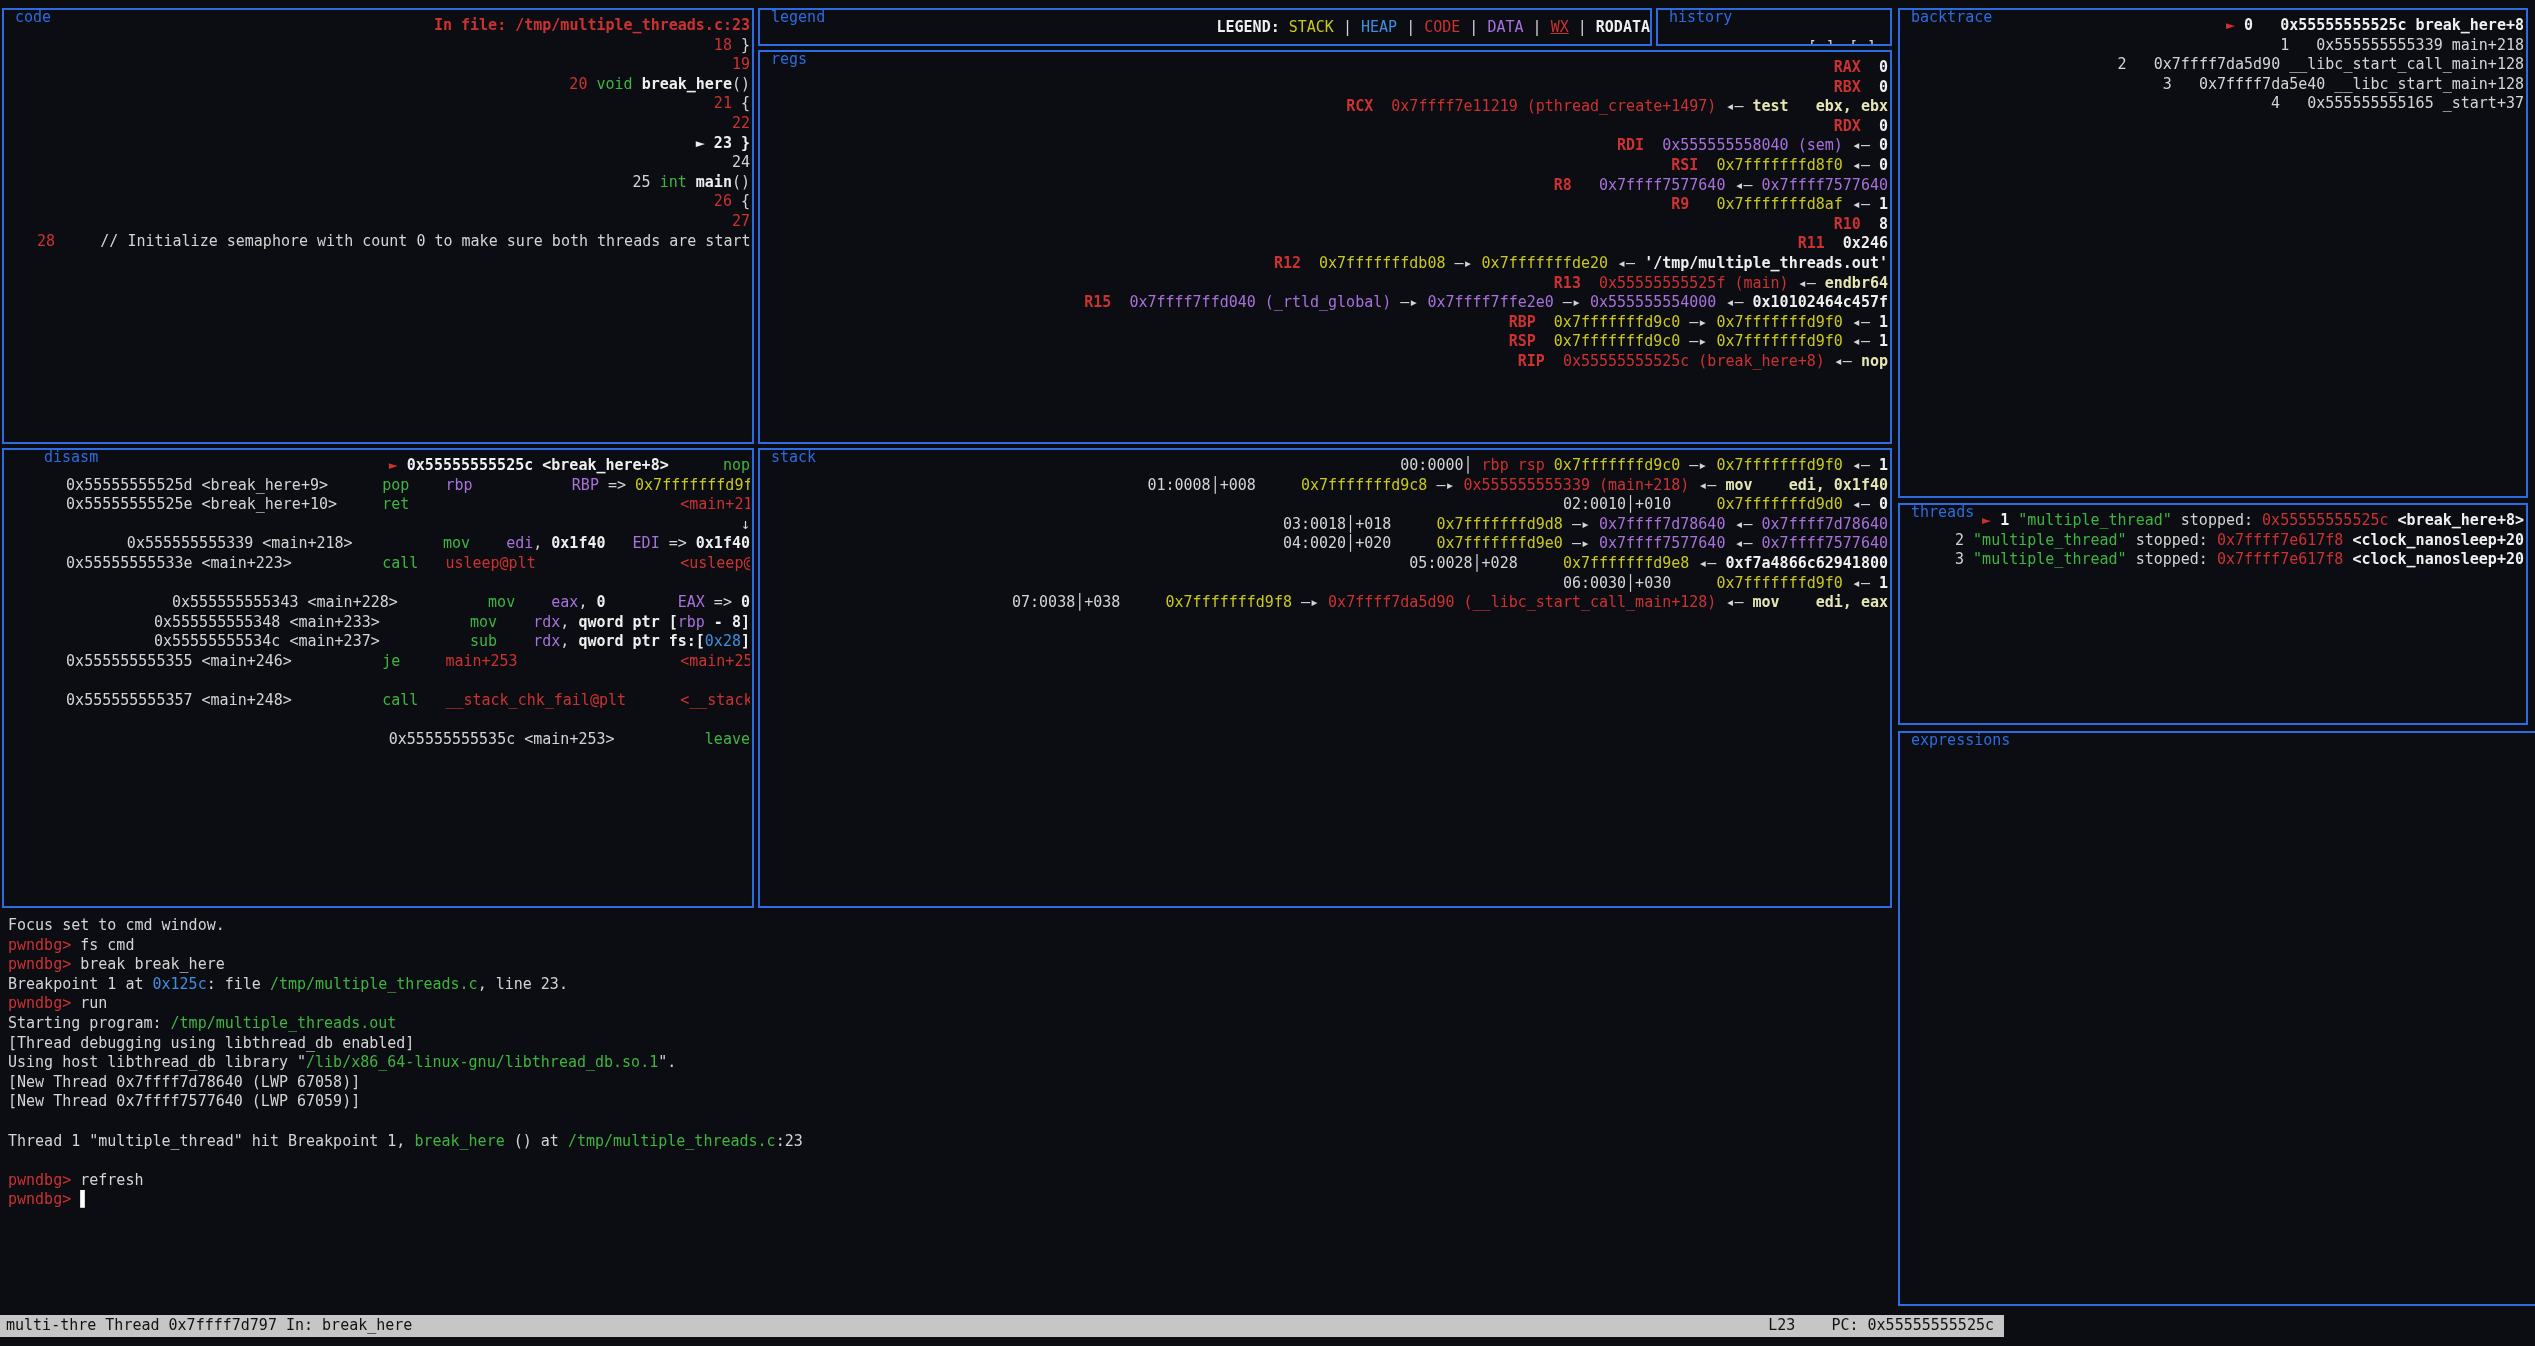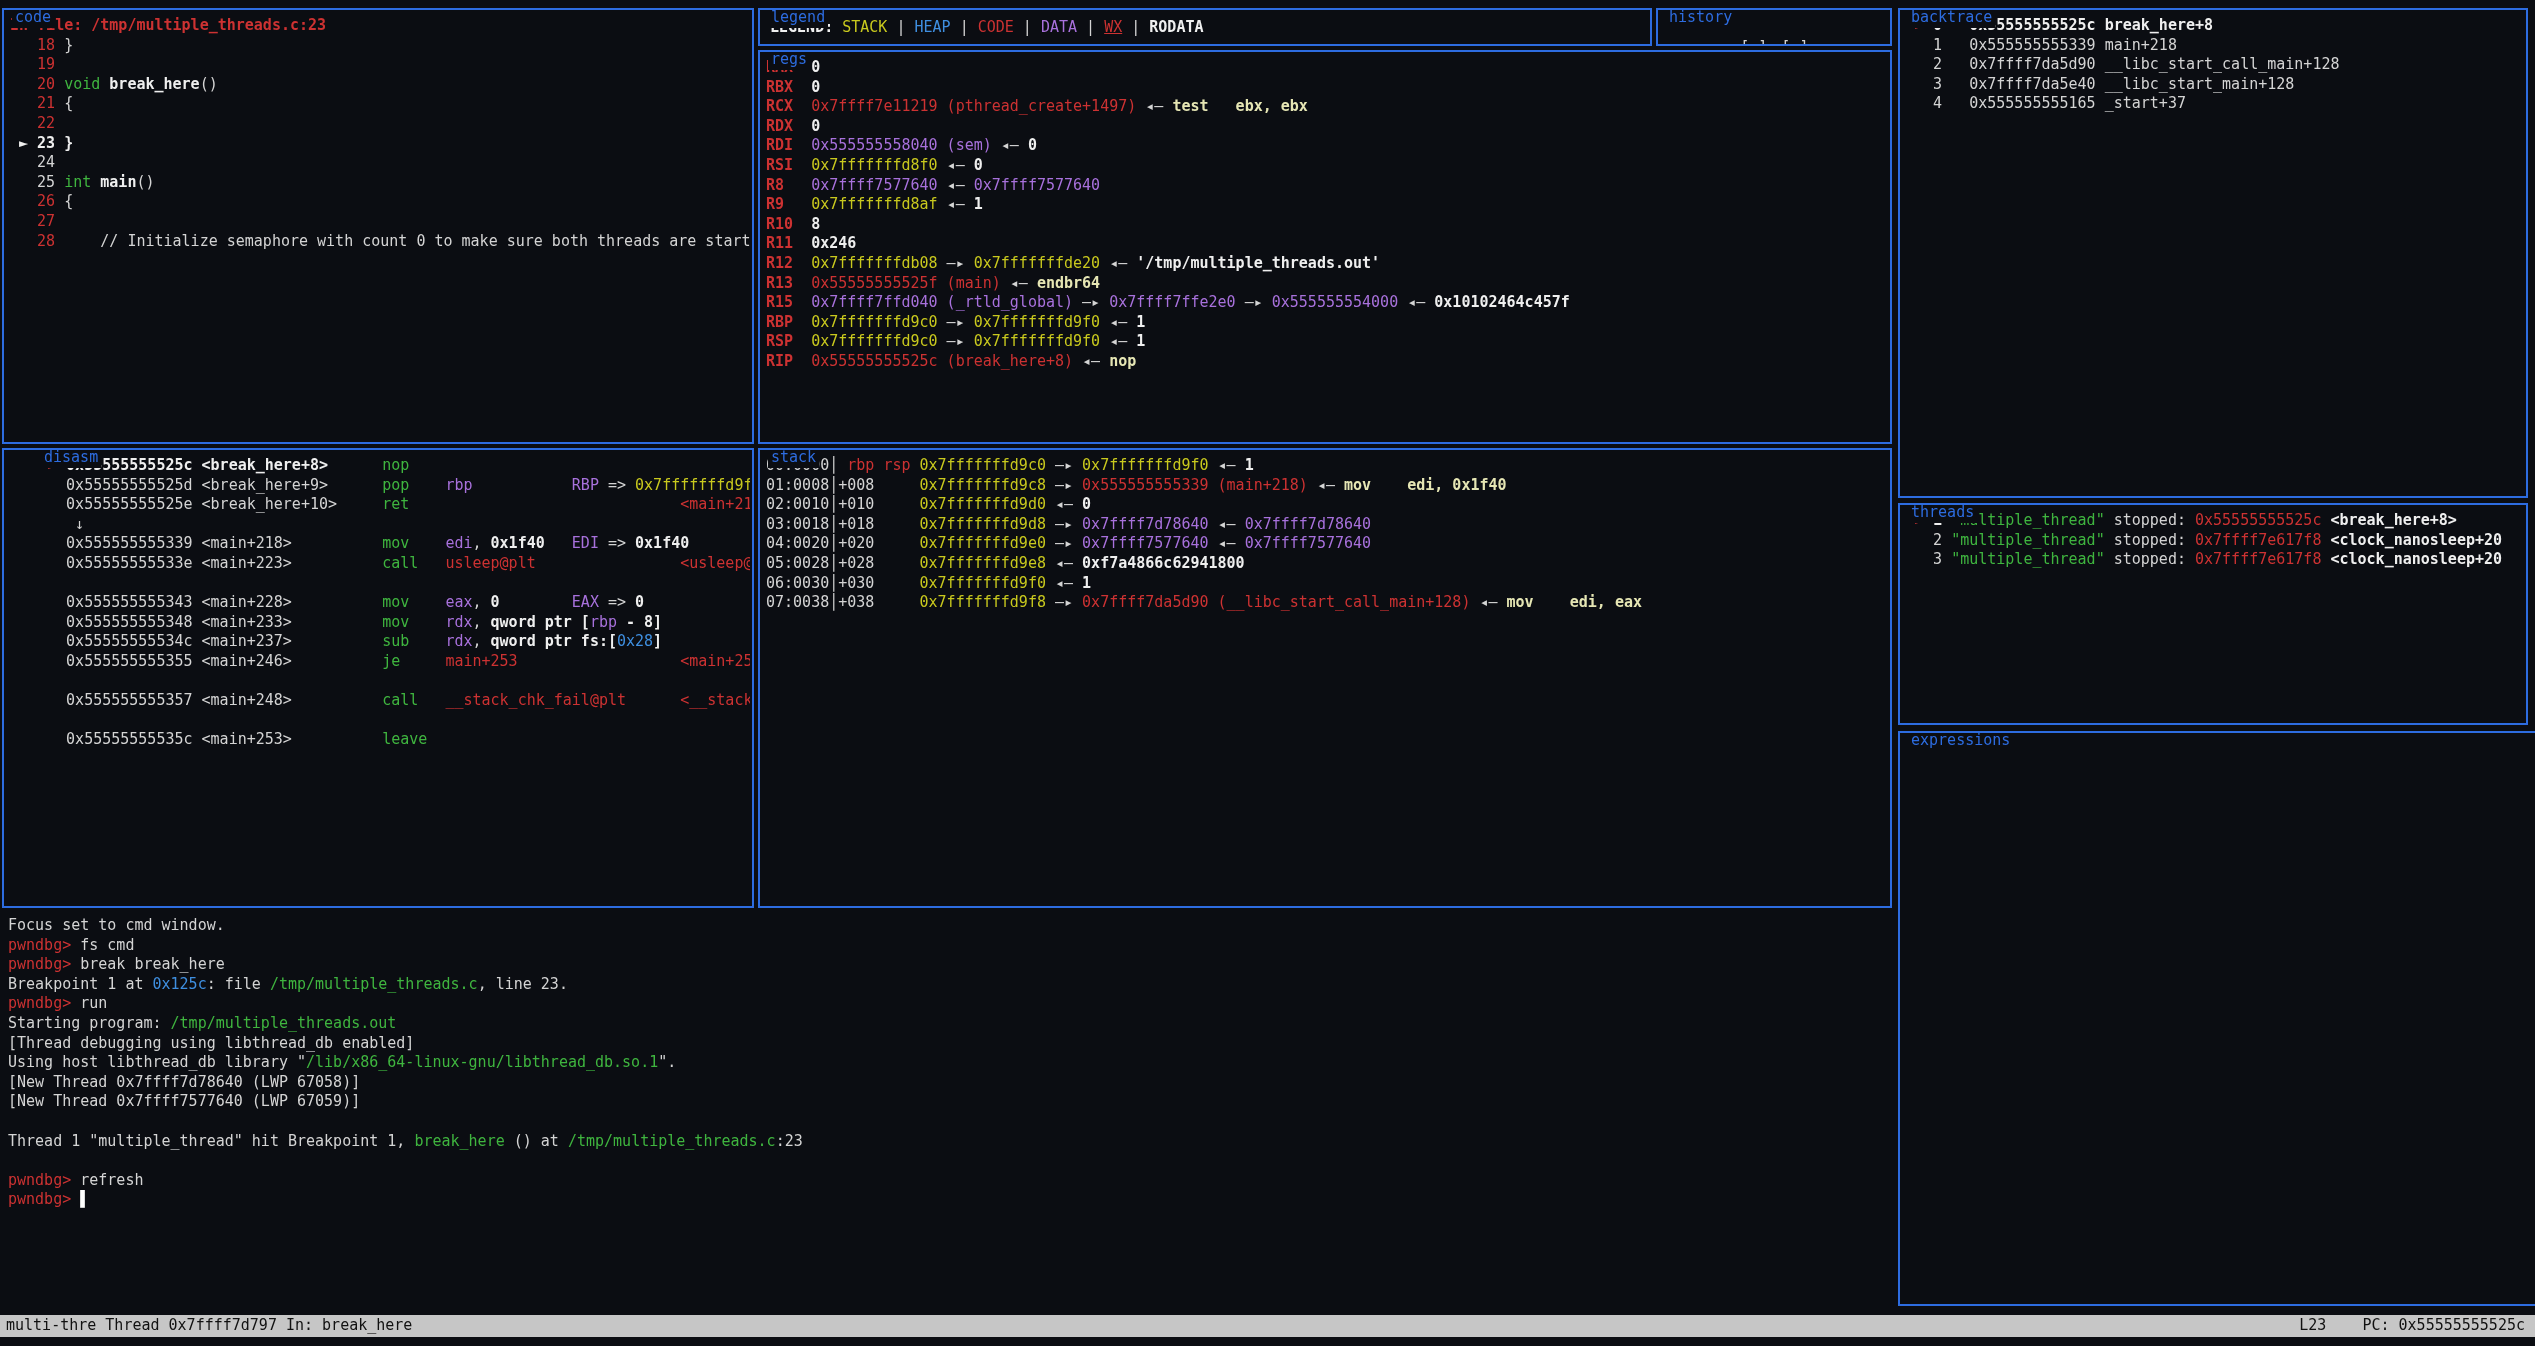--- a/index.html
+++ b/index.html
@@ -8,21 +8,21 @@
     --border:#2d6ce0; --statusbg:#c6c6c6; --statusfg:#111111;
   }
   *{box-sizing:border-box;}
   html,body{margin:0;padding:0;background:var(--bg);}
   #screen{position:relative;width:2535px;height:1346px;background:var(--bg);
     font-family:"DejaVu Sans Mono",monospace;font-size:15px;line-height:19.6px;
     color:var(--fg);overflow:hidden;}
   .panel{position:absolute;border:2px solid var(--border);overflow:hidden;}
   .ptitle{position:absolute;top:-2px;left:8px;background:var(--bg);padding:0 3px;
     color:var(--border);height:20px;line-height:18px;z-index:2;}
-  .panel-inner{position:relative;width:100%;height:100%;}
+  .panel-inner{position:relative;width:100%;height:100%;text-align:right;}
   .pbody{padding:6px 2px 0 6px;overflow:hidden;height:100%;}
   .pbody-center{padding:8px 0 0 10px;overflow:hidden;height:100%;white-space:pre;}
   .tline{height:19.6px;white-space:pre;overflow:hidden;}
   .w{color:var(--fg);}
   .b{color:var(--bold);font-weight:bold;}
   .r{color:var(--red);}
   .rb{color:var(--red);font-weight:bold;}
   .y{color:var(--yellow);}
   .p{color:var(--purple);}
   .g{color:var(--green);}
@@ -33,21 +33,21 @@
   #p-code{left:2px;top:8px;width:752px;height:436px;}
   #p-disasm{left:2px;top:448px;width:752px;height:460px;padding-left:29px;}
   #p-legend{left:758px;top:8px;width:894px;height:38px;}
   #p-history{left:1656px;top:8px;width:236px;height:38px;}
   #p-regs{left:758px;top:50px;width:1134px;height:394px;}
   #p-stack{left:758px;top:448px;width:1134px;height:460px;}
   #p-backtrace{left:1898px;top:8px;width:630px;height:490px;}
   #p-threads{left:1898px;top:503px;width:630px;height:222px;}
   #p-expressions{left:1898px;top:731px;width:721px;height:575px;}
   #terminal{position:absolute;left:8px;top:916px;width:1880px;height:394px;overflow:hidden;}
-  #statusbar{position:absolute;left:0;top:1315px;width:2535px;height:22px;
+  #statusbar{position:absolute;left:0;top:1315px;width:2004px;height:22px;
     background:var(--statusbg);color:var(--statusfg);display:flex;
     justify-content:space-between;padding:1px 10px 0 6px;white-space:pre;}
   .hist-btn{color:var(--fg);cursor:pointer;margin-right:14px;}
 </style>
 </head>
 <body>
 
 <div id="screen">
 
   <div class="panel" id="p-code">

